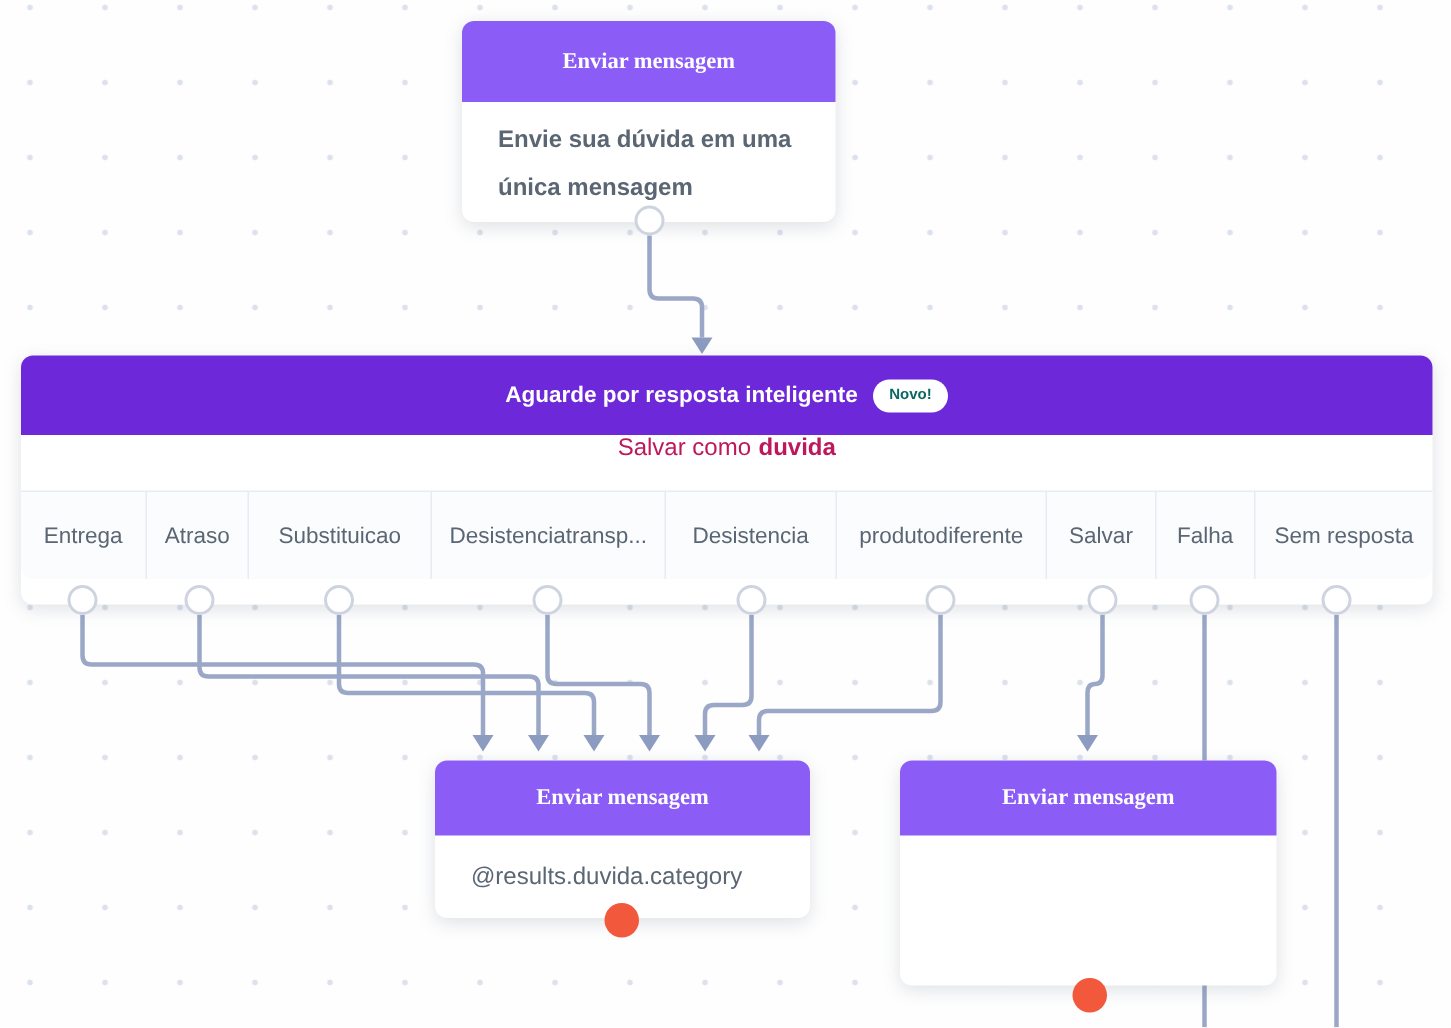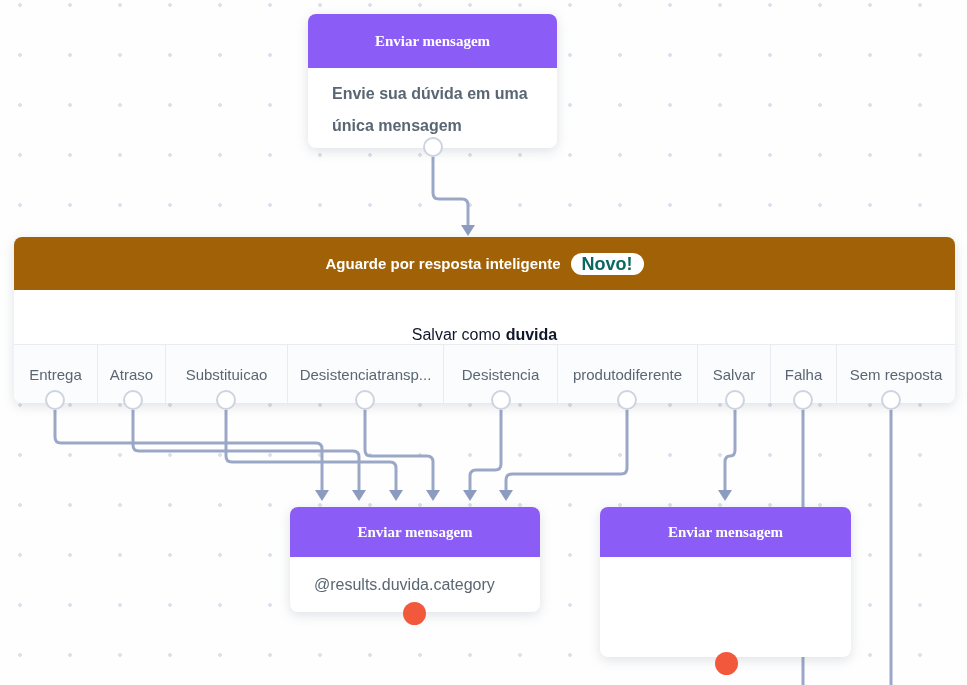--- a/index.html
+++ b/index.html
@@ -13,35 +13,35 @@
   }
   svg.wires{position:absolute;left:0;top:0;z-index:1;}
   .wire{stroke:#9AA7C7;stroke-width:3;fill:none;}
   .arrow{fill:#8C9BC0;stroke:none;}
 
   .node{position:absolute;background:#fff;border-radius:8px;
         box-shadow:0 3px 12px rgba(100,110,130,.20);z-index:2;box-sizing:border-box;}
   .node-header{display:flex;align-items:center;justify-content:center;
         color:#fff;font-weight:bold;font-size:15px;border-radius:8px 8px 0 0;}
   .hdr-teal{background:#8b5cf6;font-family:Liberation Serif, serif;}
-  .hdr-dark{background:#a16207;}
+  .hdr-dark{background:#6d28d9;}
   .node-body{color:#5A6673;font-size:16px;line-height:32px;}
 
   
   .node-top{left:308px;top:14px;width:249px;height:134px;}
   .node-top .node-header{height:54px;}
   .node-top .node-body{padding:10px 24px 6px 24px;font-weight:bold;}
 
   
   .node-smart{left:14px;top:237px;width:941px;height:166px;}
   .node-smart .node-header{height:53px;}
-  .badge{background:#fff;color:#0A6863;font-weight:bold;font-size:18px;
+  .badge{background:#fff;color:#0A6863;font-weight:bold;font-size:10px;
          border-radius:14px;padding:3px 11px;margin-left:10px;line-height:16px;}
-  .save-row{height:55px;display:flex;align-items:flex-end;justify-content:center;
-         font-size:16px;color:#0f172a;border-bottom:1px solid #E9ECF1;box-sizing:border-box;}
+  .save-row{height:38px;display:flex;align-items:flex-start;justify-content:center;
+         font-size:16px;color:#be185d;border-bottom:1px solid #E9ECF1;box-sizing:border-box;}
   .save-row b{margin-left:5px;}
   .branch-row{display:flex;height:58px;background:#FBFCFD;border-radius:0 0 8px 8px;}
   .branch-cell{display:flex;align-items:center;justify-content:center;
          font-size:15px;color:#5A6673;border-left:1px solid #E8EBF1;
          box-sizing:border-box;white-space:nowrap;overflow:hidden;}
   .branch-cell:first-child{border-left:none;}
   .branch-cell:nth-child(1){flex:0 0 83px;}
   .branch-cell:nth-child(2){flex:0 0 68px;}
   .branch-cell:nth-child(3){flex:0 0 122px;}
   .branch-cell:nth-child(4){flex:0 0 156px;}

